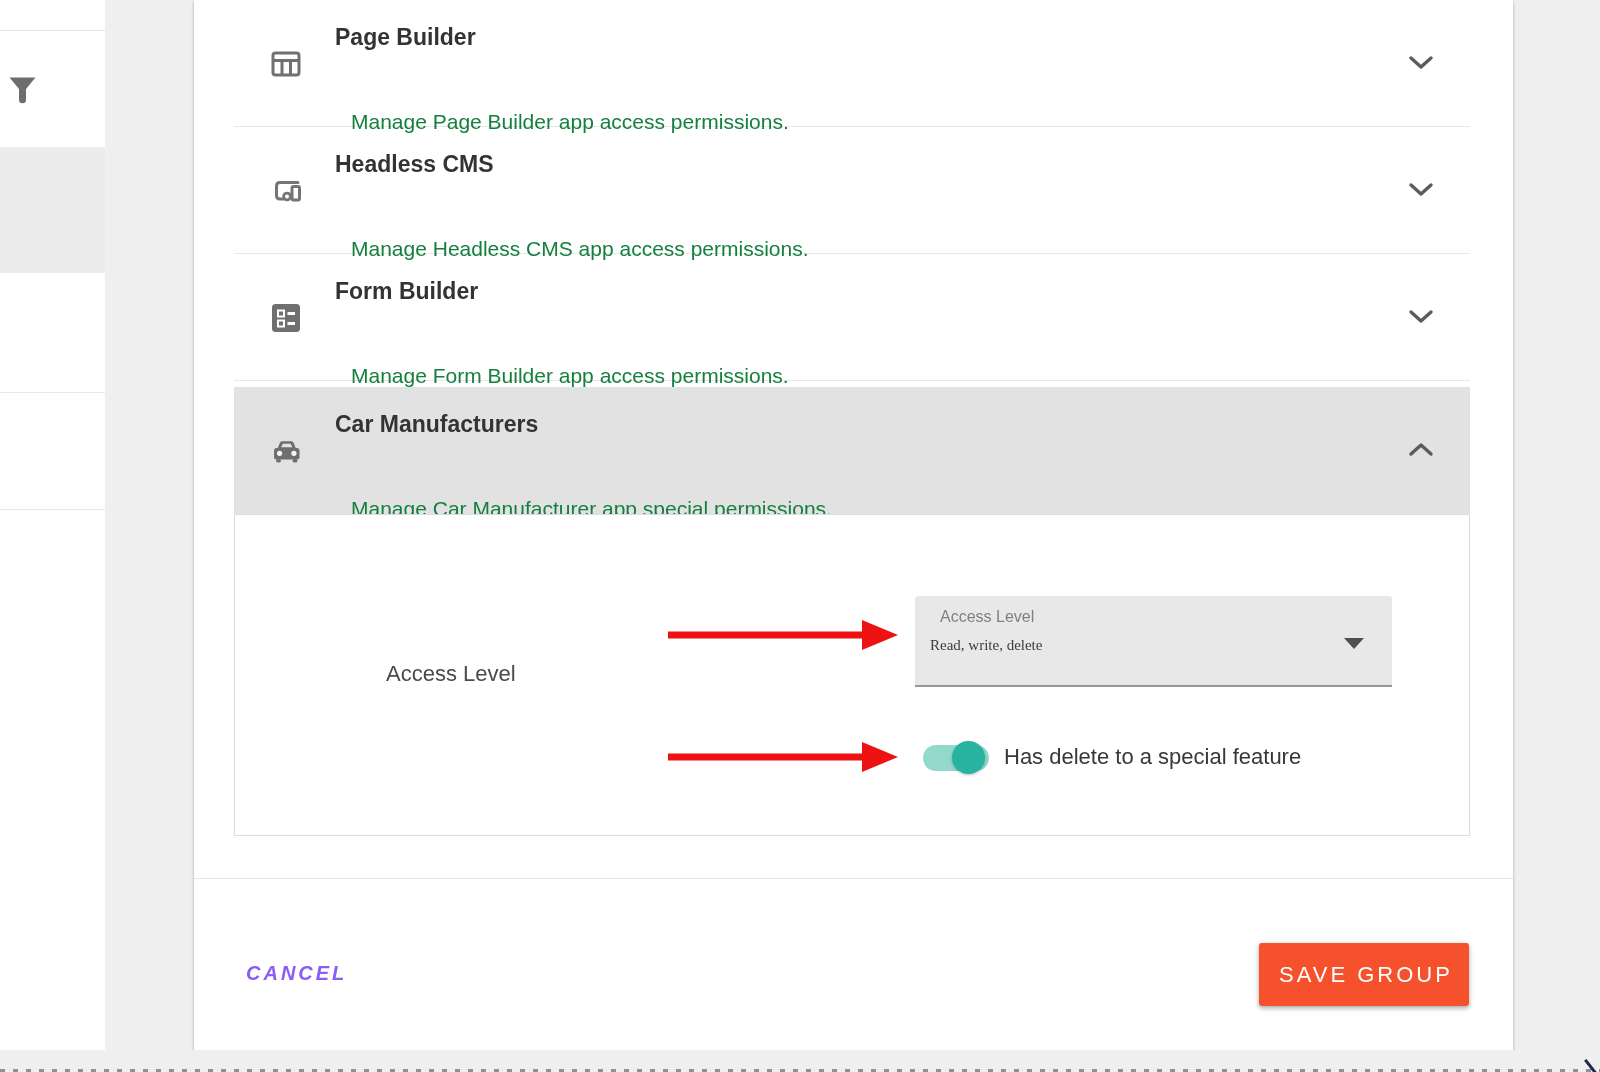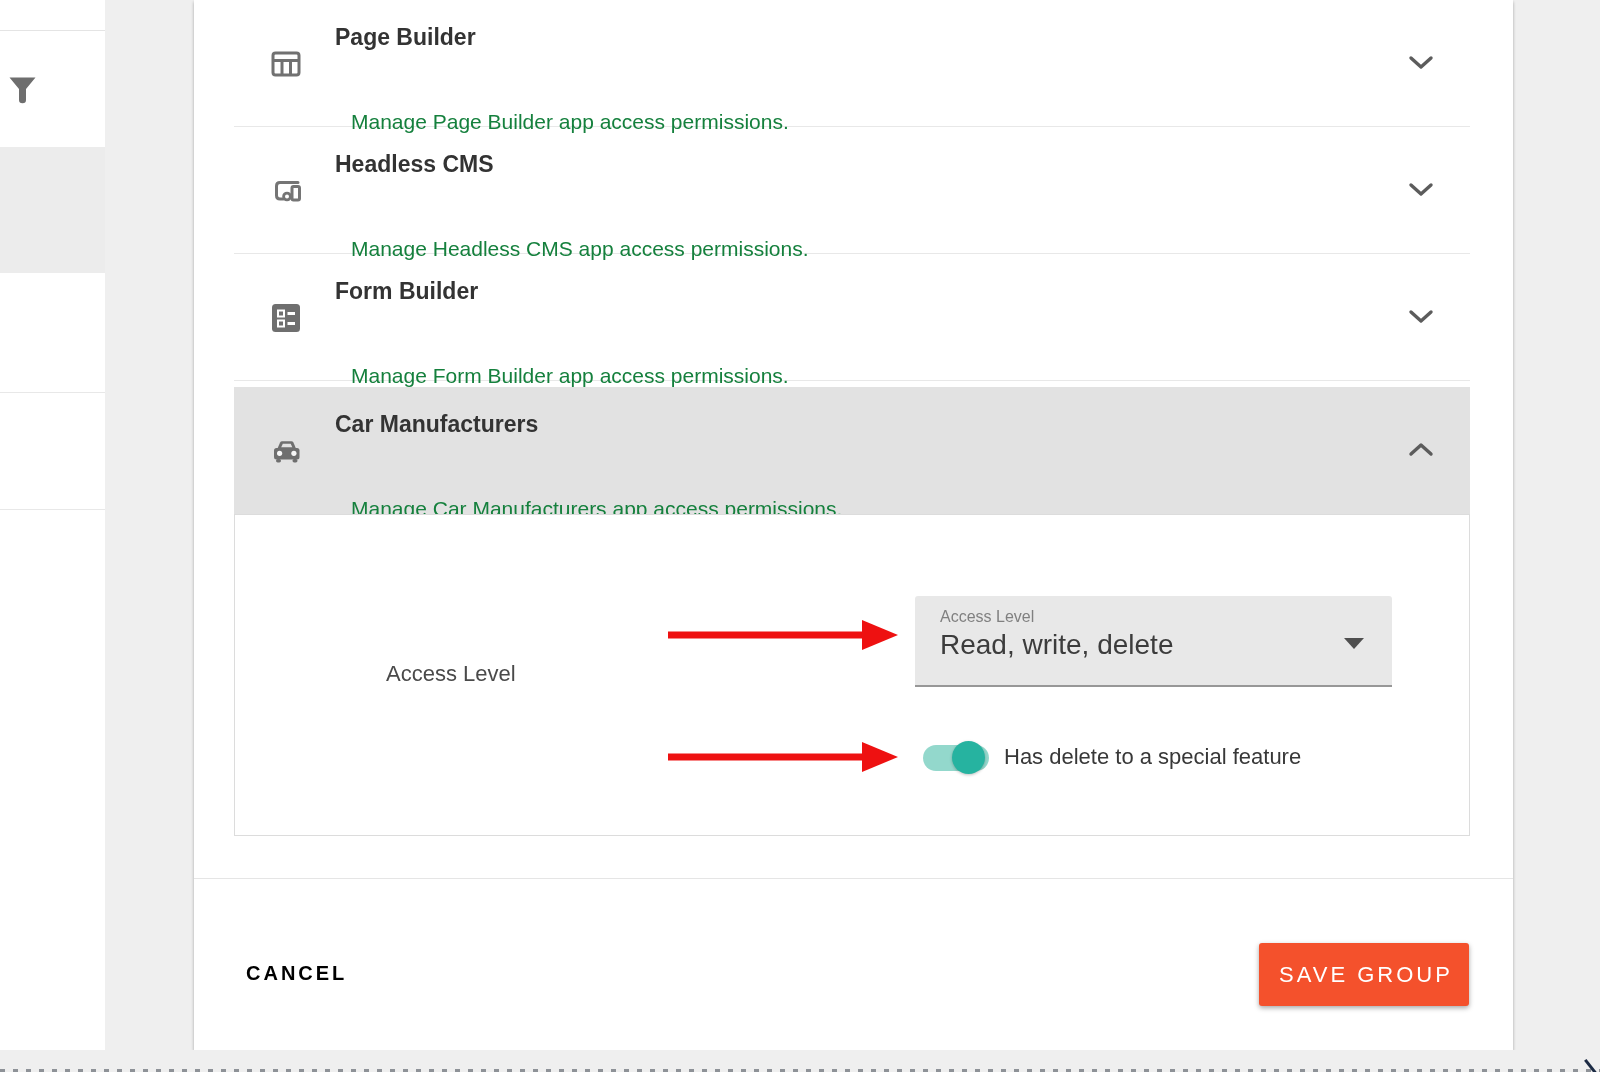--- a/index.html
+++ b/index.html
@@ -31,33 +31,33 @@
 
   
   .panel{position:relative;height:322px;border:1px solid #dcdcdc;box-sizing:border-box;background:#fff;}
   .field-label{position:absolute;left:151px;top:146px;font-size:22px;color:#4a4a4a;line-height:26px;}
   .arrow{position:absolute;width:234px;height:34px;}
   .arrow1{left:431px;top:103px;}
   .arrow2{left:431px;top:225px;}
   .dropdown{position:absolute;left:680px;top:81px;width:477px;height:91px;background:#e8e8e8;
             border-bottom:2px solid #979797;border-radius:3px 3px 0 0;box-sizing:border-box;cursor:pointer;}
   .dd-label{position:absolute;left:25px;top:11px;font-size:16px;color:#808080;line-height:20px;}
-  .dd-value{position:absolute;left:25px;top:35px;font-size:28px;color:#3c3c3c;line-height:28px;}
+  .dd-value{position:absolute;left:15px;top:35px;font-size:15px;color:#3c3c3c;line-height:28px;font-family:Liberation Serif, serif;}
   .dd-caret{position:absolute;right:28px;top:42px;width:0;height:0;
             border-left:10px solid transparent;border-right:10px solid transparent;border-top:11px solid #4f4f4f;}
   .toggle{position:absolute;left:688px;top:230px;width:66px;height:26px;cursor:pointer;}
   .toggle .track{position:absolute;left:0;top:0;width:66px;height:26px;border-radius:13px;background:#93d8cc;}
   .toggle .thumb{position:absolute;top:-4px;right:4px;width:33px;height:33px;border-radius:50%;
                  background:#26b3a0;box-shadow:0 1px 3px rgba(0,0,0,.25);}
   .toggle-label{position:absolute;left:769px;top:228px;font-size:22px;color:#383838;line-height:28px;}
 
   
   .footer-divider{position:absolute;left:0;top:878px;width:1319px;height:0;border-top:1px solid #e5e5e5;}
   .cancel-link{position:absolute;left:52px;top:962px;font-size:20px;font-weight:600;letter-spacing:3px;
-               color:#000000;cursor:pointer;}
+               color:#8b5cf6;cursor:pointer;font-style:italic;}
   .save-btn{position:absolute;left:1065px;top:943px;width:210px;height:63px;background:#f4512c;border:none;
             border-radius:3px;color:#fff;font-family:"Liberation Sans",sans-serif;font-size:22px;letter-spacing:3px;
             box-shadow:0 2px 5px rgba(0,0,0,.35);cursor:pointer;display:flex;align-items:center;justify-content:center;padding-left:10px;}
 
   
   .bottom-strip{position:absolute;left:0;top:1050px;width:1600px;height:22px;background:#efefef;}
   .bottom-dashes{position:absolute;left:0;top:1069px;width:1600px;height:3px;opacity:.55;
                  background:repeating-linear-gradient(90deg,#3f4650 0 5px,transparent 5px 13px);}
   .cursor-frag{position:absolute;left:1589px;top:1058px;width:3px;height:17px;background:#1c2b44;
                transform:rotate(-38deg);}
@@ -142,21 +142,21 @@
             <path d="M7.5 13.5 L10.1 7.6 Q10.7 6.3 12.1 6.3 H21.4 Q22.8 6.3 23.4 7.6 L26 13.5 Z" fill="#6f6f6f"></path>
             <path d="M11.2 12.3 L12.8 8.7 H20.7 L22.3 12.3 Z" fill="#e2e2e2"></path>
             <rect x="4" y="13" width="25.5" height="11.5" rx="2.5" fill="#6f6f6f"></rect>
             <circle cx="9.6" cy="18.3" r="2.6" fill="#f7f7f7"></circle>
             <circle cx="23.9" cy="18.3" r="2.6" fill="#f7f7f7"></circle>
             <rect x="6" y="24" width="5" height="3.4" rx="1.7" fill="#6f6f6f"></rect>
             <rect x="22.5" y="24" width="5" height="3.4" rx="1.7" fill="#6f6f6f"></rect>
           </svg>
         </span>
         <h3 class="app-title">Car Manufacturers</h3>
-        <p class="app-desc">Manage Car Manufacturers app access permissions.</p>
+        <p class="app-desc">Manage Car Manufacturer app special permissions.</p>
         <span class="chev">
           <svg width="26" height="15" viewBox="0 0 26 15">
               <polyline points="3,12 13,3 23,12" fill="none" stroke="#5c5c5c" stroke-width="3.4" stroke-linecap="round" stroke-linejoin="round"></polyline>
             </svg>
         </span>
       </div>
 
       <div class="panel">
         <span class="field-label">Access Level</span>
 

